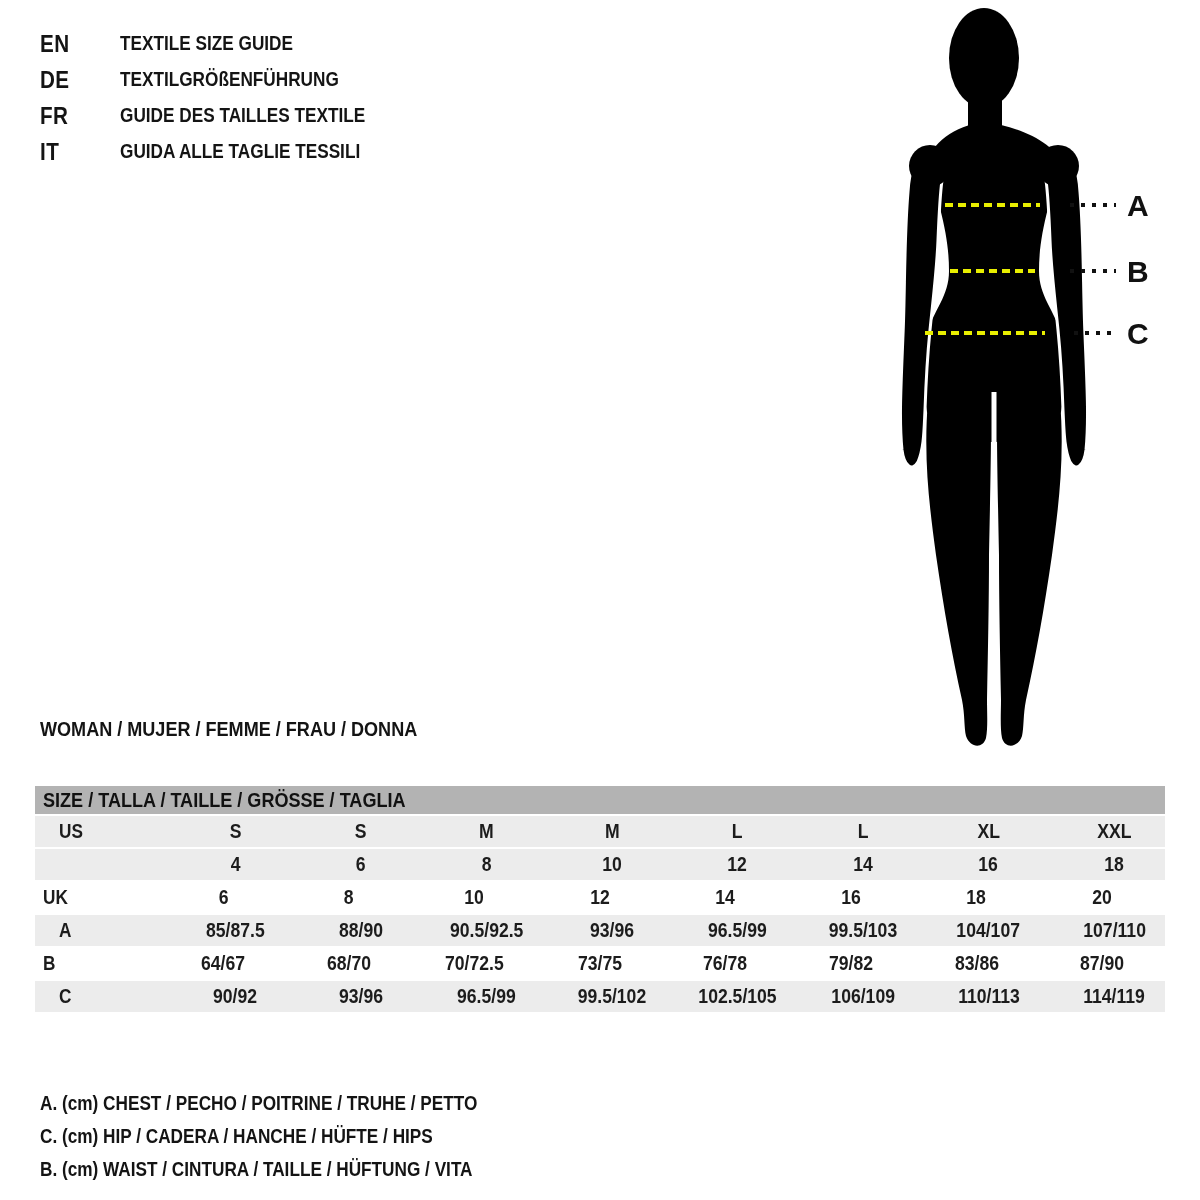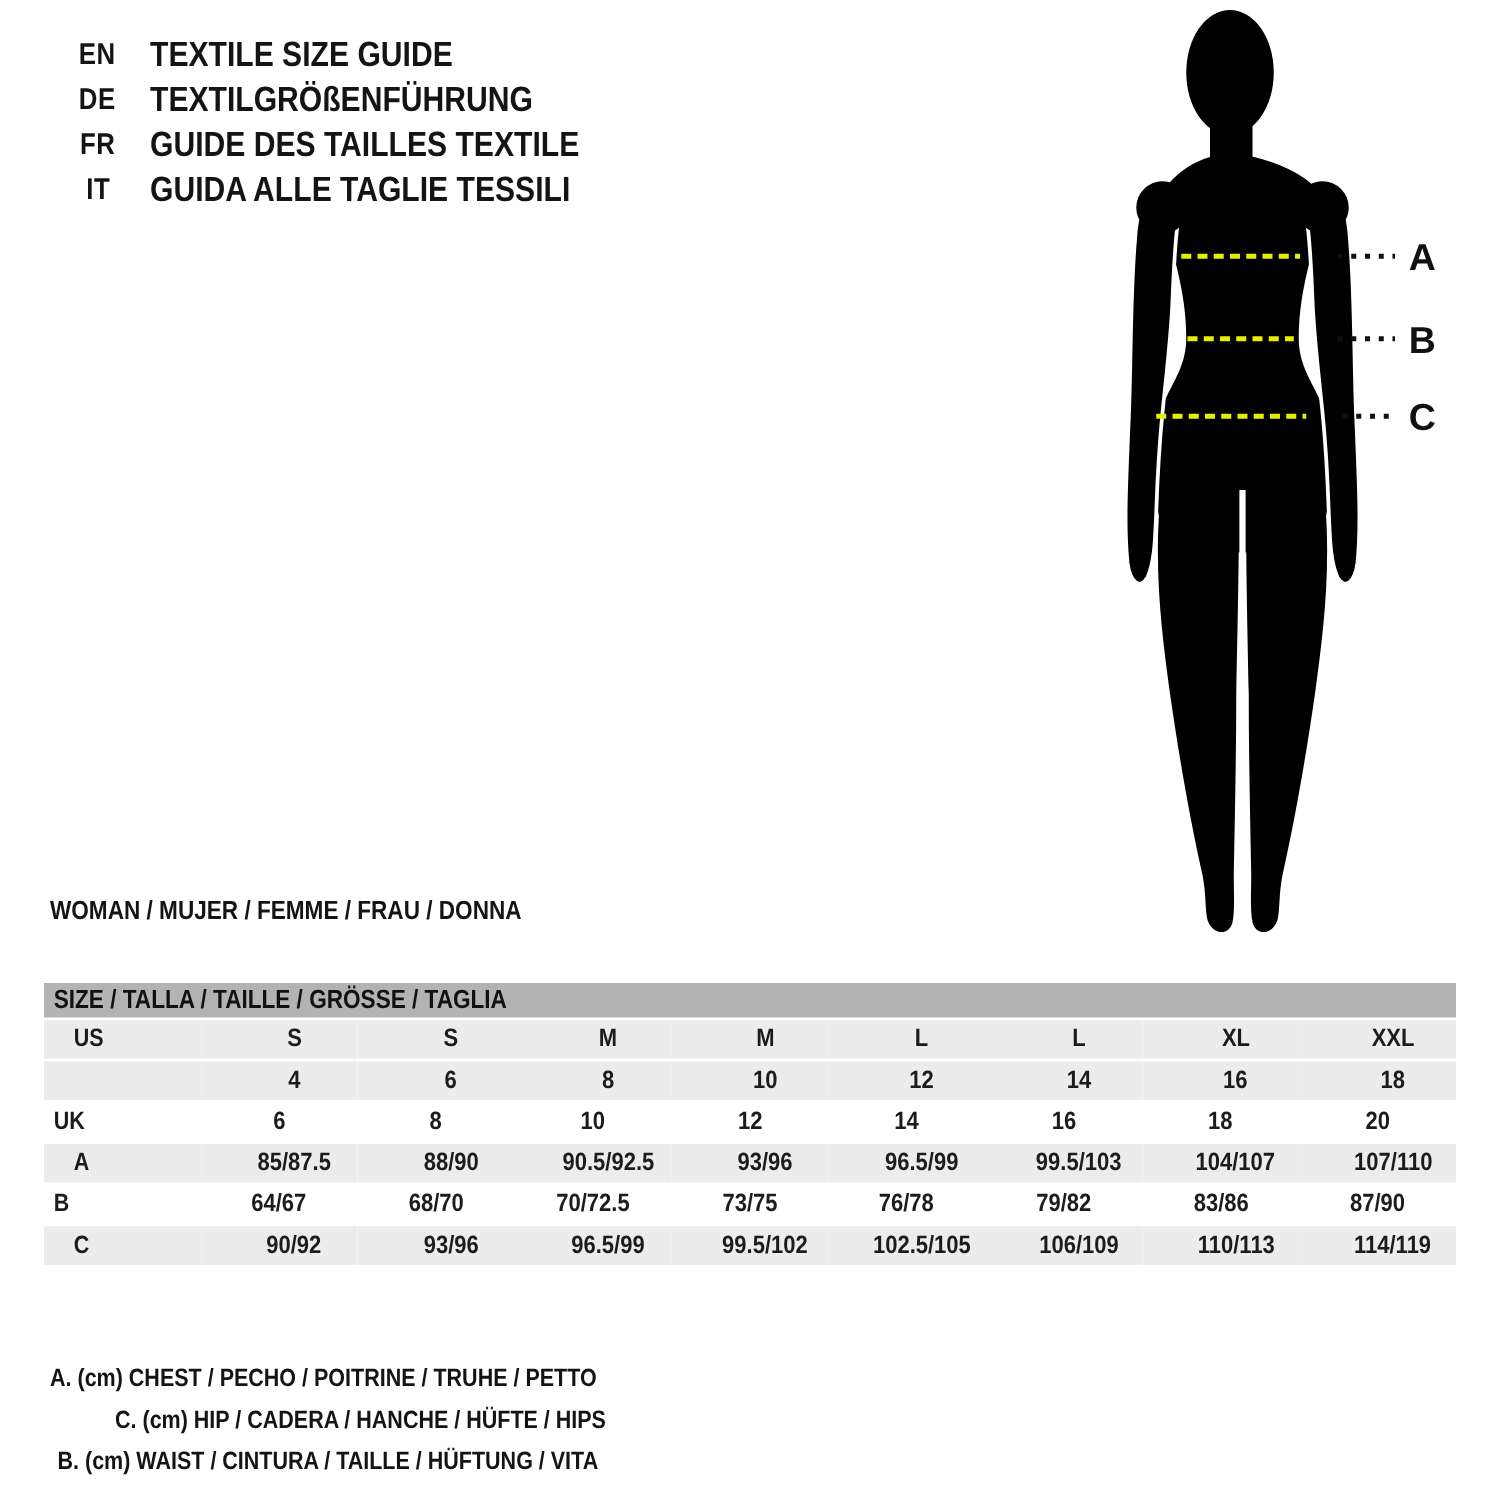--- a/index.html
+++ b/index.html
@@ -5,41 +5,41 @@
   html,body{margin:0;padding:0;background:#ffffff;}
   body{width:1200px;height:1200px;font-family:"Liberation Sans",sans-serif;color:#141414;}
   .page{position:relative;width:1200px;height:1200px;background:#ffffff;overflow:hidden;}
 
   
   .cond{display:inline-block;transform:scaleX(0.86);transform-origin:0 50%;white-space:nowrap;}
   .condc{display:inline-block;transform:scaleX(0.88);transform-origin:50% 50%;white-space:nowrap;}
 
   
   .lang-block{position:absolute;left:40px;top:30px;}
-  .lang-row{display:flex;align-items:center;height:27px;margin-bottom:9px;text-align:center;}
+  .lang-row{display:flex;align-items:center;height:27px;margin-bottom:9px;}
   .lang-code{width:80px;font-size:24px;font-weight:bold;letter-spacing:0.5px;}
-  .lang-title{font-size:28px;font-weight:bold;}
+  .lang-title{font-size:20px;font-weight:bold;}
 
   
   .figure-svg{position:absolute;left:868px;top:0;width:332px;height:760px;}
 
   
   .gender-line{position:absolute;left:40px;top:717px;font-size:21px;font-weight:bold;}
 
   
   .size-table{position:absolute;left:35px;top:786px;width:1130px;border-collapse:collapse;table-layout:fixed;}
   .size-table td{border-bottom:2px solid #ffffff;font-size:20px;font-weight:bold;color:#1c1c1c;
                  text-align:center;vertical-align:middle;padding:0;overflow:hidden;}
   .size-table td.lbl{text-align:left;padding-left:8px;width:160px;}
   .size-table tr.hrow td{height:28px;background:#b3b3b3;text-align:left;padding-left:8px;font-size:21px;color:#111;}
   .size-table tr.data td{height:31px;}
   .size-table tr.g td{background:#ececec;padding-left:24px;}
 
   
-  .legend{position:absolute;left:40px;top:1092px;text-align:right;}
+  .legend{position:absolute;left:40px;top:1092px;}
   .legend-line{height:22px;margin-bottom:11px;font-size:20px;font-weight:bold;}
 </style>
 </head>
 <body>
 
 <div class="page">
 
   <div class="lang-block">
     <div class="lang-row">
       <span class="lang-code"><span class="cond">EN</span></span>

